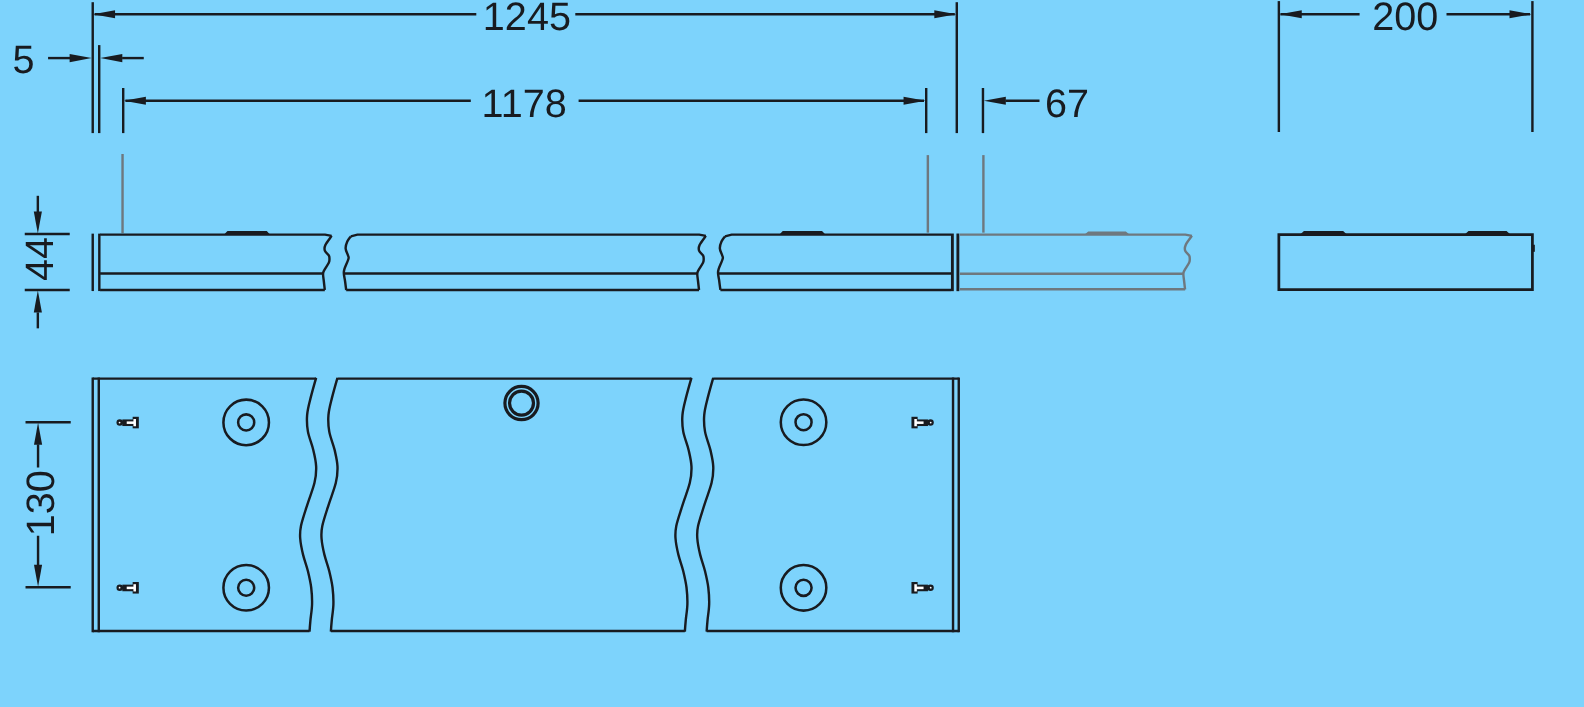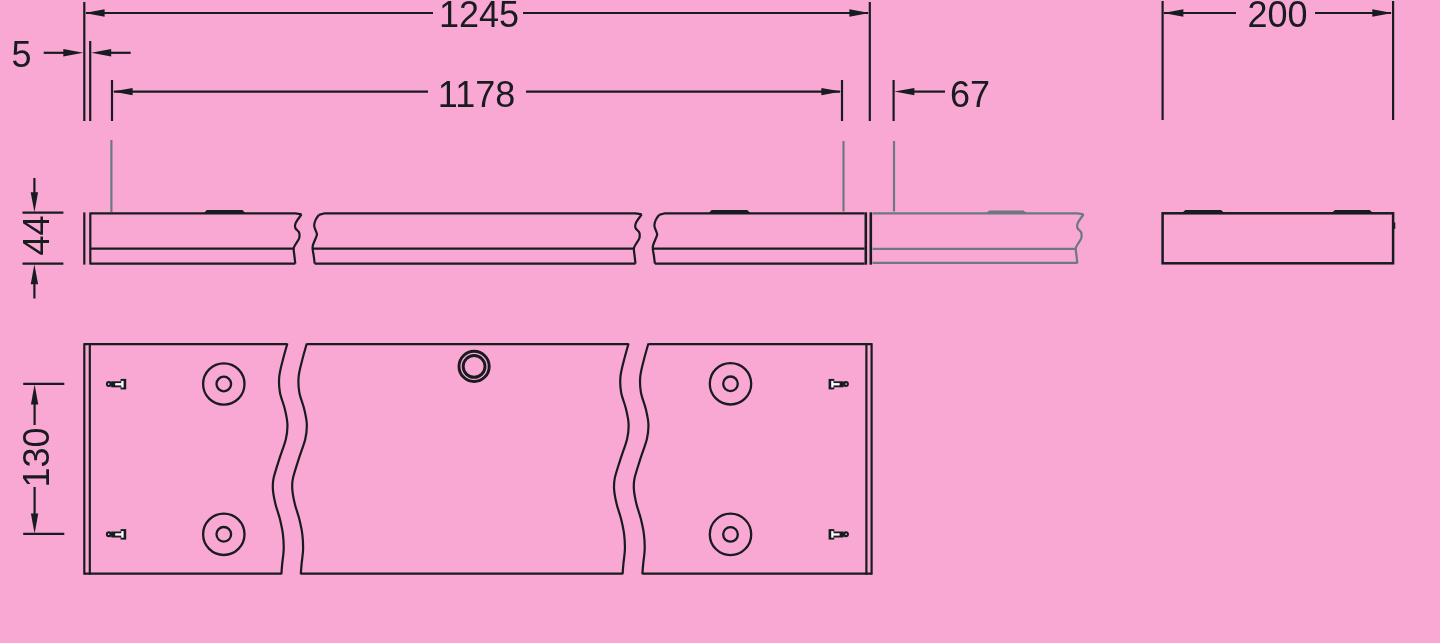--- a/index.html
+++ b/index.html
@@ -1,16 +1,16 @@
 <!DOCTYPE html>
 <html><head>
 <meta charset="utf-8">
 <style>
   html,body{margin:0;padding:0;background:#ffffff;}
-  .page{width:1440px;height:643px;position:relative;overflow:hidden;background:#f9a8d4;}
+  .page{width:1440px;height:643px;position:relative;overflow:hidden;background:#7dd3fc;}
   svg{display:block;}
   text{font-family:"Liberation Sans",sans-serif;fill:#181b20;}
 </style>
 </head>
 <body>
 <div class="page">
 <svg width="1440" height="643" viewBox="0 0 1440 643">
 <g stroke="#181b20" stroke-width="2.2" fill="none" stroke-linecap="butt">
 
 <line x1="84.3" y1="2" x2="84.3" y2="121"></line>

